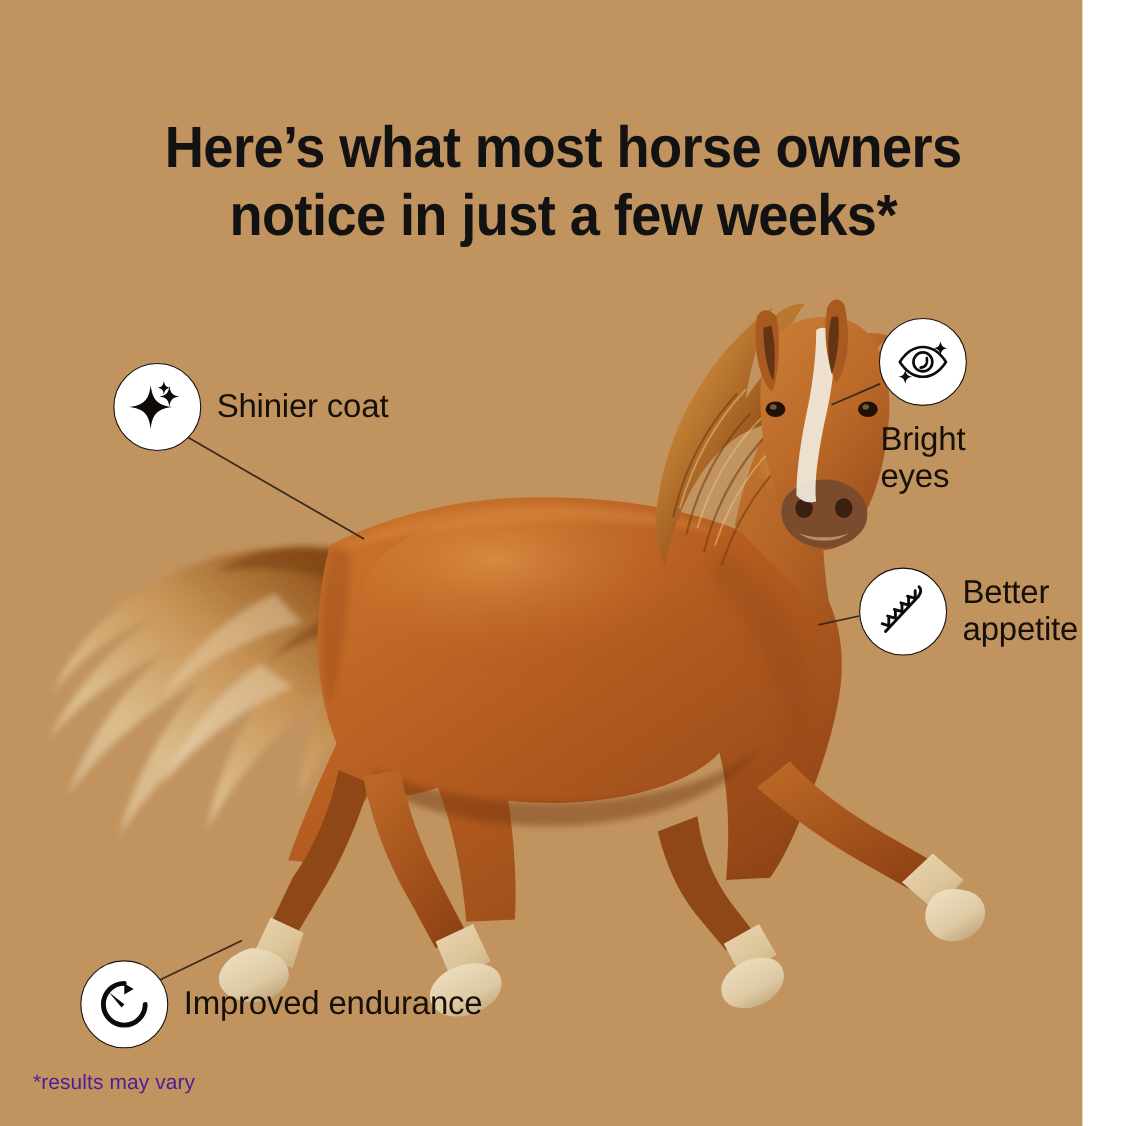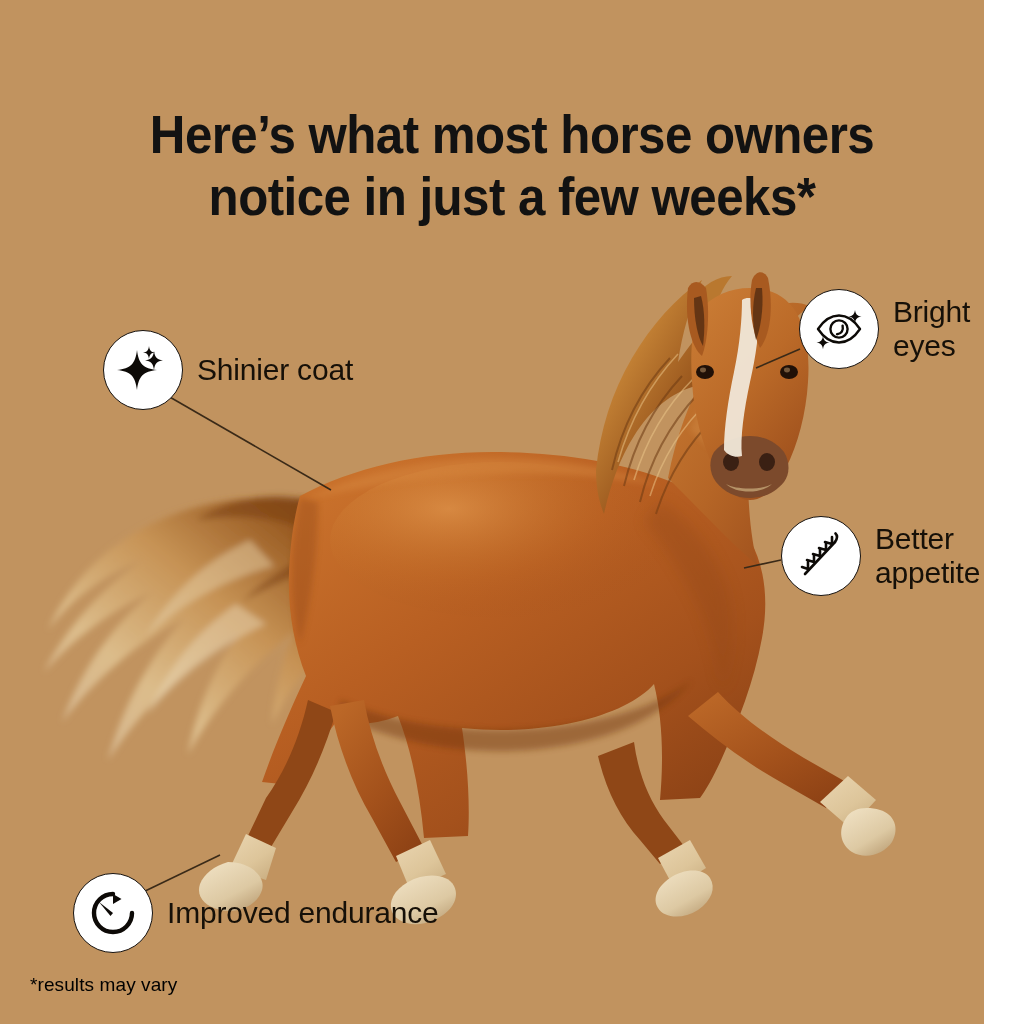--- a/index.html
+++ b/index.html
@@ -32,21 +32,21 @@
     transform: scaleX(0.93);
     transform-origin: 50% 0;
     white-space: pre-line;
   }
 
   
   .footnote {
     position: absolute;
     left: 30px;
     bottom: 28px;
-    color: #000000;
+    color: #4c1d95;
     font-size: 19px;
     letter-spacing: 0.1px;
   }
 
   
   .horse-layer {
     position: absolute;
     inset: 0;
     pointer-events: none;
   }
@@ -82,21 +82,21 @@
   .badge svg { display: block; }
   .callout-label {
     color: #161008;
     font-size: 30px;
     line-height: 34px;
     letter-spacing: -0.2px;
     white-space: pre-line;
   }
 
   .c-shinier   { left: 103px; top: 330px; }
-  .c-bright    { left: 799px; top: 289px; }
+  .c-bright    { left: 799px; top: 289px; flex-direction: column; }
   .c-appetite  { left: 781px; top: 516px; }
   .c-endurance { left: 73px;  top: 873px; }
 </style>
 </head>
 <body>
 
 <div id="stage" style="background: rgb(193, 147, 95);">
 
   <div class="horse-layer">
     <svg width="1024" height="1024" viewBox="0 0 1024 1024" aria-hidden="true">

